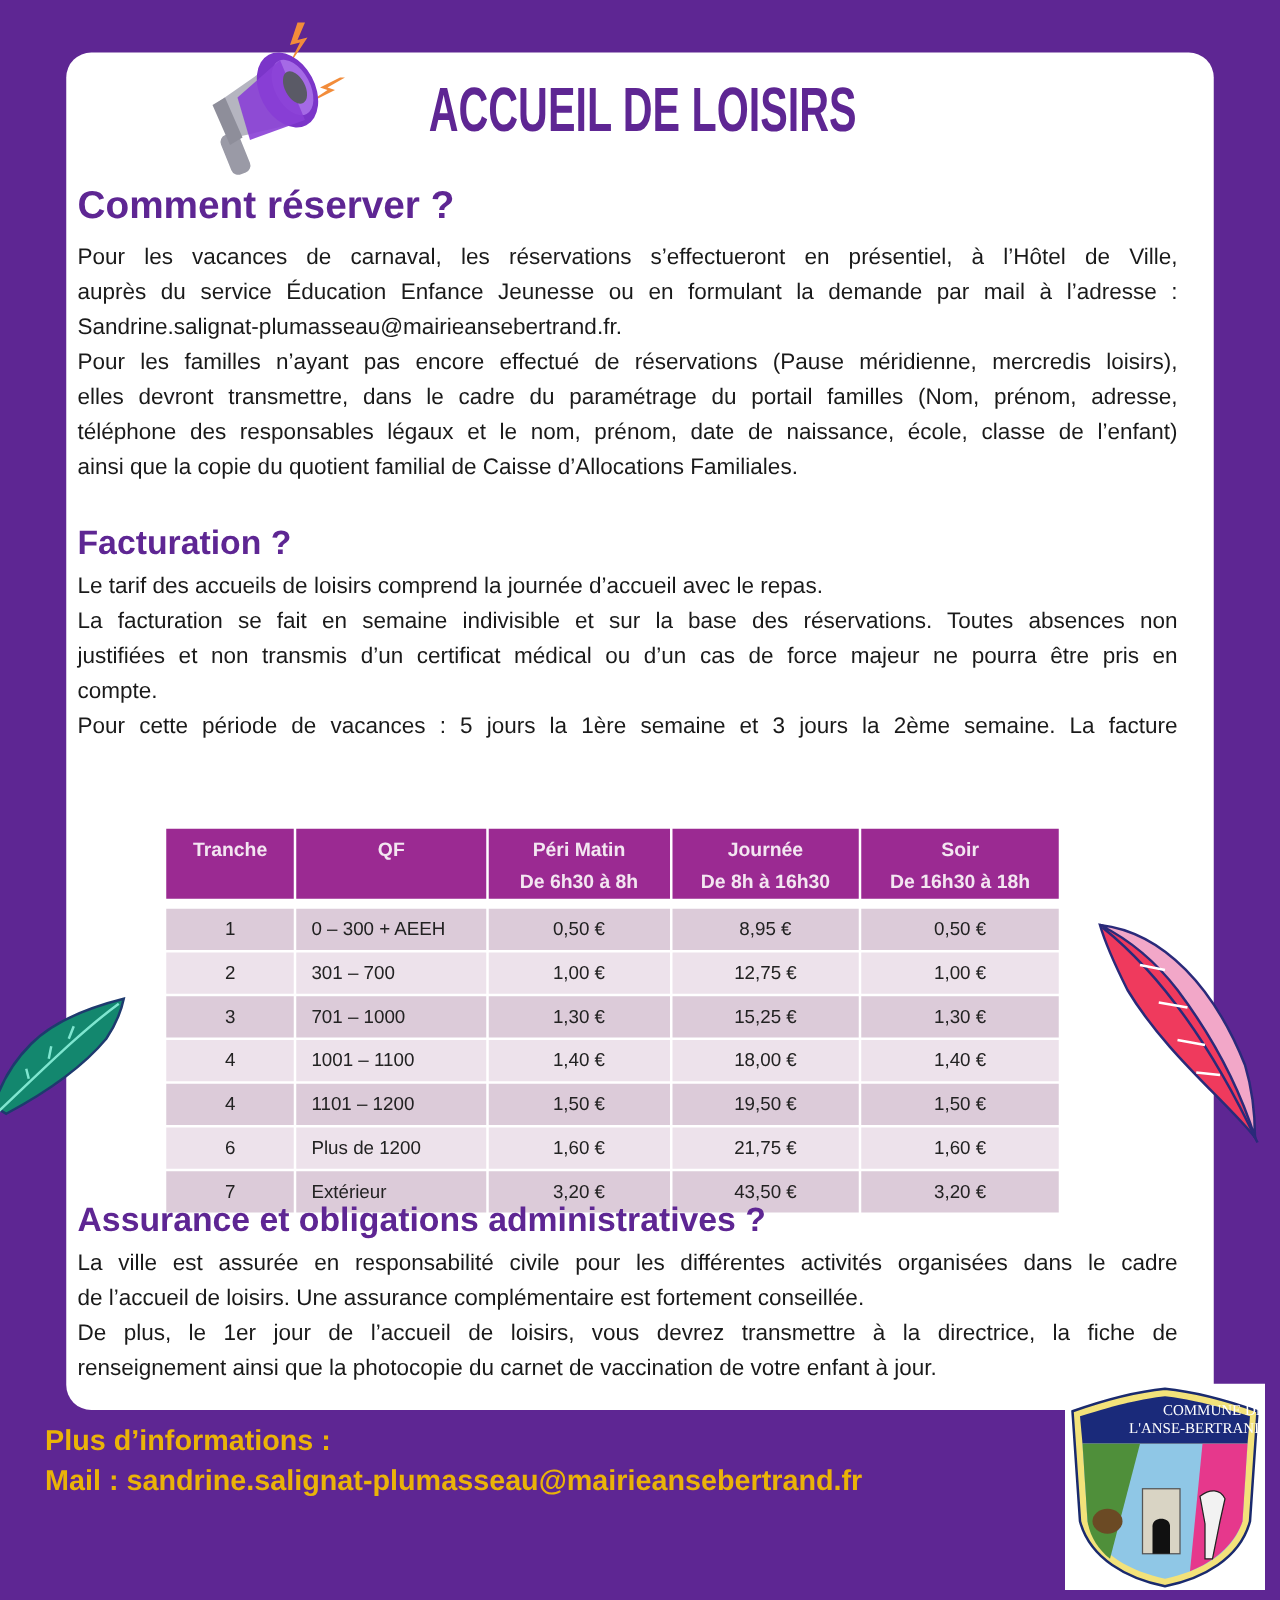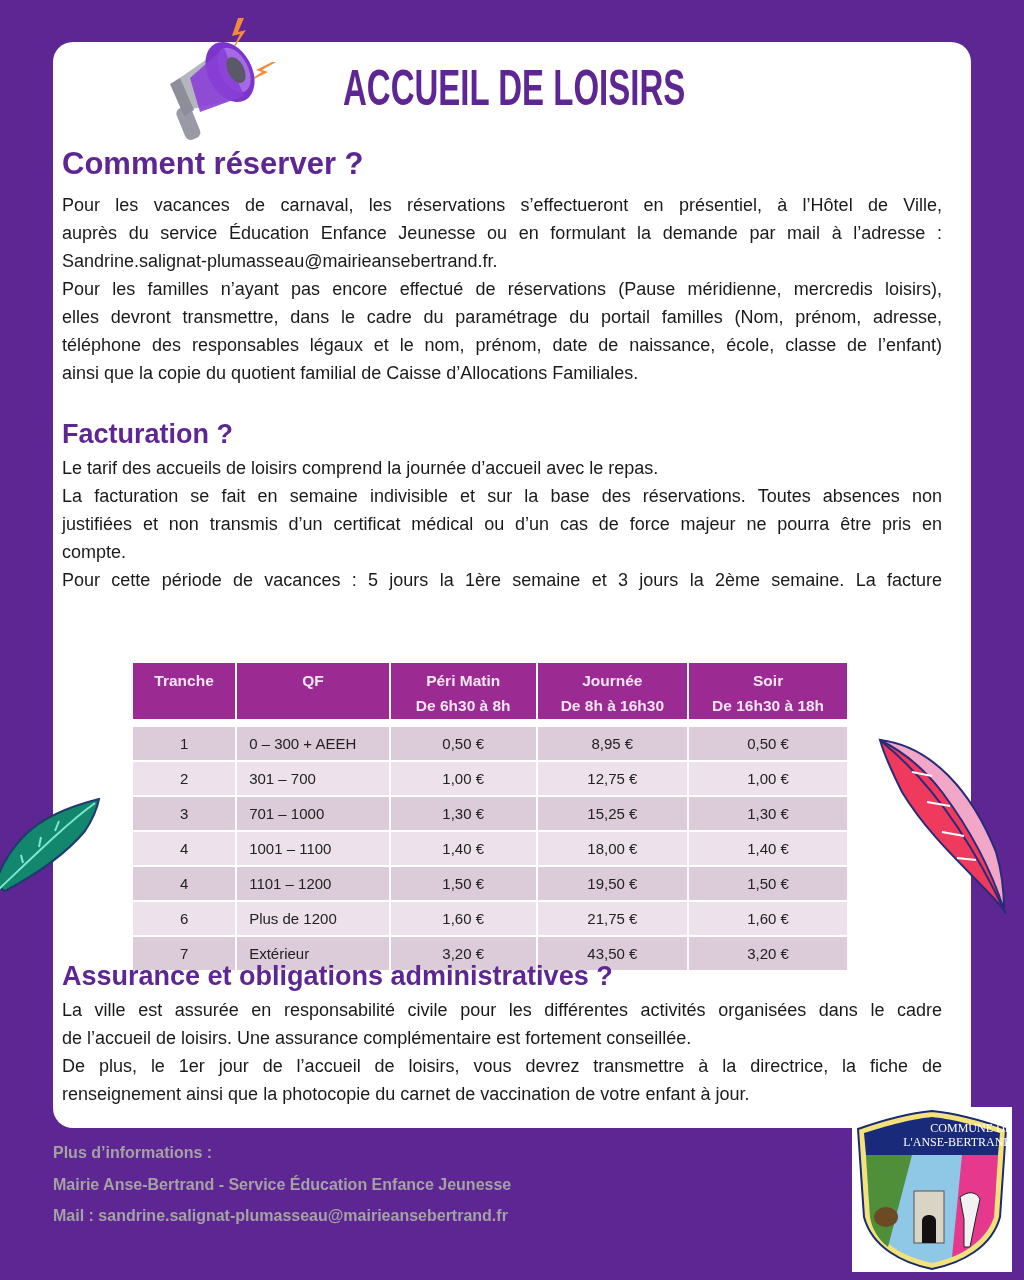--- a/index.html
+++ b/index.html
@@ -81,24 +81,24 @@
     color: #222;
     text-align: center;
     font-size: 15px;
   }
   .rates tr.odd td { background: #dccbd9; }
   .rates tr.even td { background: #ede2eb; }
   .rates td.qf { text-align: left; padding-left: 12px; }
 
   .footer {
     position: absolute;
-    left: 53px; top: 1137px;
-    color: #a3a3a3;
-    font-weight: bold;
-    font-size: 16px;
+    left: 36px; top: 1137px;
+    color: #eab308;
+    font-weight: bold;
+    font-size: 23px;
     line-height: 31.5px;
     white-space: nowrap;
   }
   .feather-right { position: absolute; left: 872px; top: 732px; width: 145px; height: 185px; }
   .leaf-left { position: absolute; left: -5px; top: 795px; width: 110px; height: 100px; }
   .crest {
     position: absolute;
     left: 852px; top: 1107px;
     width: 160px; height: 165px;
     background: #ffffff;
@@ -225,21 +225,20 @@
 </svg>
 
 <svg class="leaf-left" viewBox="0 0 110 100">
   <path d="M104,4 C80,10 50,20 30,40 C15,55 6,70 0,90 L10,96 C40,80 70,60 90,36 C98,24 102,14 104,4 Z" fill="#13876e" stroke="#1e3a6e" stroke-width="2"></path>
   <path d="M100,8 C70,30 40,60 4,94" stroke="#7fe6d0" stroke-width="2" fill="none"></path>
   <path d="M60,36 L64,26 M44,52 L46,42 M28,68 L26,60" stroke="#7fe6d0" stroke-width="2"></path>
 </svg>
 
 <div class="footer">
   <div>Plus d’informations :</div>
-  <div>Mairie Anse-Bertrand - Service Éducation Enfance Jeunesse</div>
   <div>Mail : sandrine.salignat-plumasseau@mairieansebertrand.fr</div>
 </div>
 
 <div class="crest">
   <svg viewBox="0 0 160 165" width="160" height="165">
     <path d="M6,22 C40,10 60,6 80,4 C100,6 120,10 154,22 L148,110 C140,140 110,156 80,162 C50,156 20,140 12,110 Z" fill="#f3e27a" stroke="#1a2a6e" stroke-width="2"></path>
     <path d="M12,26 C44,16 62,12 80,10 C98,12 116,16 148,26 L146,48 L14,48 Z" fill="#1a2a7a"></path>
     <path d="M14,48 L146,48 L142,110 C134,136 108,150 80,156 C52,150 26,136 18,110 Z" fill="#8fc7e6"></path>
     <path d="M14,48 L60,48 L36,140 C26,132 20,122 18,110 Z" fill="#4f8f3a"></path>
     <path d="M110,48 L146,48 L142,110 C136,128 120,142 100,150 Z" fill="#e6388c"></path>

